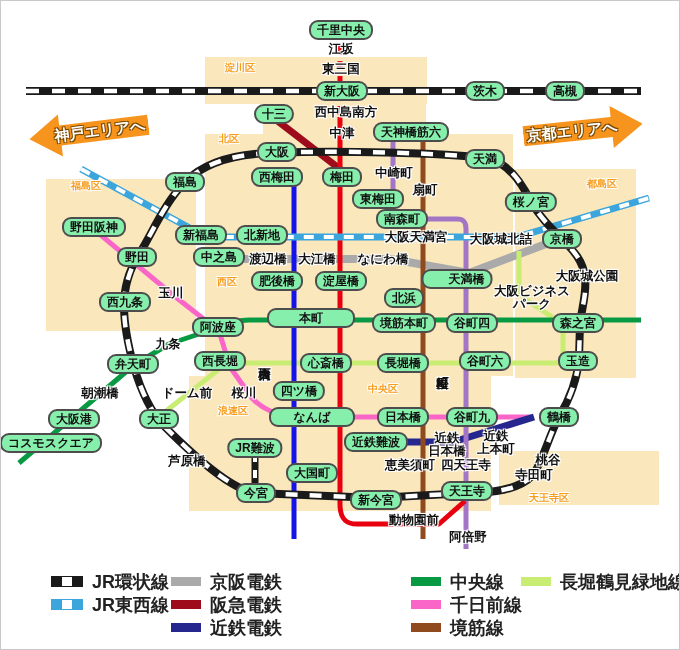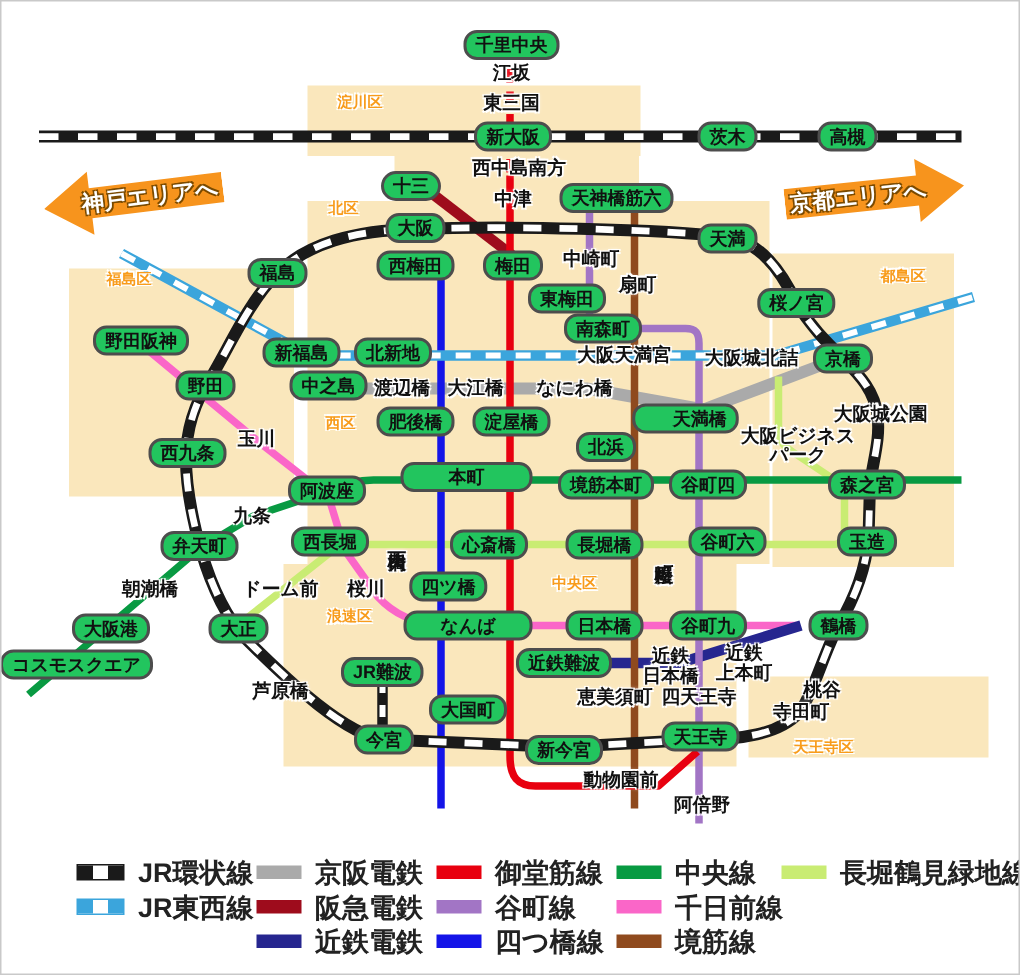--- a/index.html
+++ b/index.html
@@ -1,20 +1,20 @@
 <!DOCTYPE html>
 <html><head>
 <meta charset="utf-8">
 <style>
   html,body{margin:0;padding:0;background:#fff;}
   #frame{position:relative;width:678px;height:648px;border:1px solid #c9c9c9;background:#fff;
          font-family:"Liberation Sans","DejaVu Sans",sans-serif;overflow:hidden;}
   #canvas{position:absolute;left:0;top:0;width:678px;height:565px;}
   #railsvg{position:absolute;left:0;top:0;z-index:1;}
-  .st-box{position:absolute;z-index:3;transform:translate(-50%,-50%);background:#22c55e;
+  .st-box{position:absolute;z-index:3;transform:translate(-50%,-50%);background:#86efac;
           border:2px solid #4d4d4d;border-radius:9px;padding:1px 6px;font-size:12px;font-weight:bold;
           color:#111;white-space:nowrap;line-height:14px;}
   .st-label{position:absolute;z-index:2;transform:translate(-50%,-50%);font-size:12.5px;font-weight:bold;
           color:#111;white-space:nowrap;text-align:center;line-height:12.5px;
           text-shadow:-1px -1px 0 #fff,1px -1px 0 #fff,-1px 1px 0 #fff,1px 1px 0 #fff,0 0 3px #fff;}
   .st-label.vert{writing-mode:vertical-rl;line-height:13px;}
   .ward{position:absolute;z-index:2;transform:translate(-50%,-50%);font-size:10px;font-weight:bold;
           color:#f89c1c;white-space:nowrap;
           text-shadow:-1px -1px 0 #fff,1px -1px 0 #fff,-1px 1px 0 #fff,1px 1px 0 #fff;}
   .arrow{position:absolute;z-index:3;width:120px;height:46px;display:flex;align-items:center;
@@ -73,21 +73,21 @@
 
     <div class="arrow" id="arrow-left">神戸エリアへ</div>
     <div class="arrow" id="arrow-right">京都エリアへ</div>
 
   <div class="st-box" style="left: 340px; top: 29px;">千里中央</div>
       <div class="st-label" style="left: 340px; top: 48px;">江坂</div>
       <div class="st-label" style="left: 340px; top: 68px;">東三国</div>
       <div class="st-box" style="left: 341px; top: 90px;">新大阪</div>
       <div class="st-box" style="left: 484px; top: 90px;">茨木</div>
       <div class="st-box" style="left: 564px; top: 90px;">高槻</div>
-      <div class="st-box" style="left: 273px; top: 123px; border-radius: 10px;">十三</div>
+      <div class="st-box" style="left: 273px; top: 113px; border-radius: 10px;">十三</div>
       <div class="st-label" style="left: 345px; top: 111px;">西中島南方</div>
       <div class="st-label" style="left: 341px; top: 132px;">中津</div>
       <div class="st-box" style="left: 410px; top: 131px;">天神橋筋六</div>
       <div class="st-box" style="left: 276px; top: 151px;">大阪</div>
       <div class="st-box" style="left: 484px; top: 158px;">天満</div>
       <div class="st-box" style="left: 276px; top: 176px;">西梅田</div>
       <div class="st-box" style="left: 341px; top: 176px;">梅田</div>
       <div class="st-label" style="left: 393px; top: 172px;">中崎町</div>
       <div class="st-box" style="left: 184px; top: 181px;">福島</div>
       <div class="st-box" style="left: 377px; top: 198px;">東梅田</div>
@@ -190,34 +190,20 @@
         </div>
         <div class="leg-item">
           <div class="leg-swatch" style="background: rgb(158, 12, 28);"></div>
           <span class="leg-label">阪急電鉄</span>
         </div>
         <div class="leg-item">
           <div class="leg-swatch" style="background: rgb(38, 38, 143);"></div>
           <span class="leg-label">近鉄電鉄</span>
         </div>
       </div>
-      <div class="leg-col" style="left: 290px;">
-        <div class="leg-item">
-          <div class="leg-swatch" style="background: rgb(232, 0, 15);"></div>
-          <span class="leg-label">御堂筋線</span>
-        </div>
-        <div class="leg-item">
-          <div class="leg-swatch" style="background: rgb(162, 117, 197);"></div>
-          <span class="leg-label">谷町線</span>
-        </div>
-        <div class="leg-item">
-          <div class="leg-swatch" style="background: rgb(20, 20, 232);"></div>
-          <span class="leg-label">四つ橋線</span>
-        </div>
-      </div>
       <div class="leg-col" style="left: 410px;">
         <div class="leg-item">
           <div class="leg-swatch" style="background: rgb(8, 154, 66);"></div>
           <span class="leg-label">中央線</span>
         </div>
         <div class="leg-item">
           <div class="leg-swatch" style="background: rgb(250, 102, 200);"></div>
           <span class="leg-label">千日前線</span>
         </div>
         <div class="leg-item">

